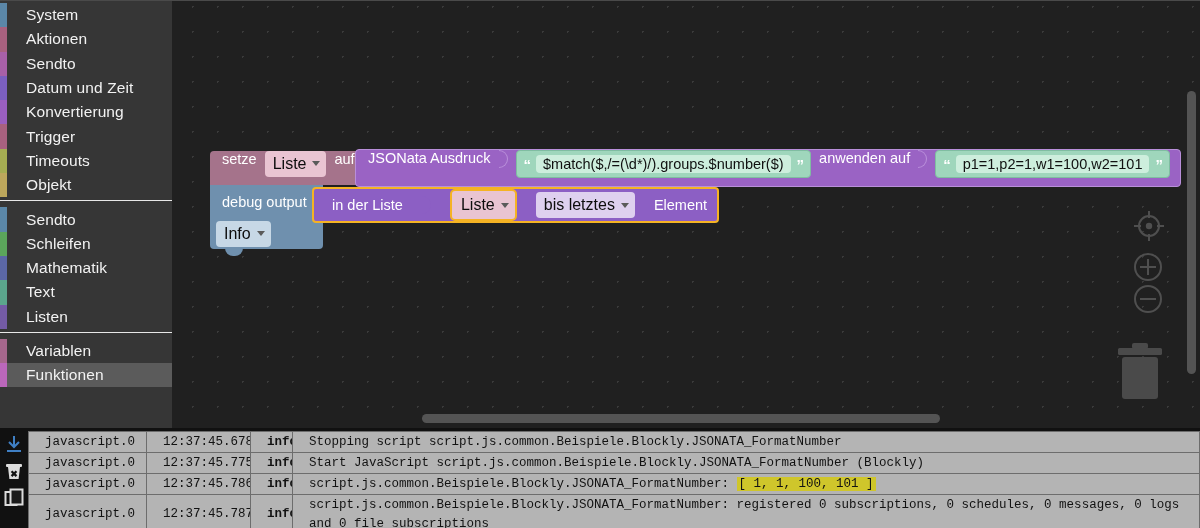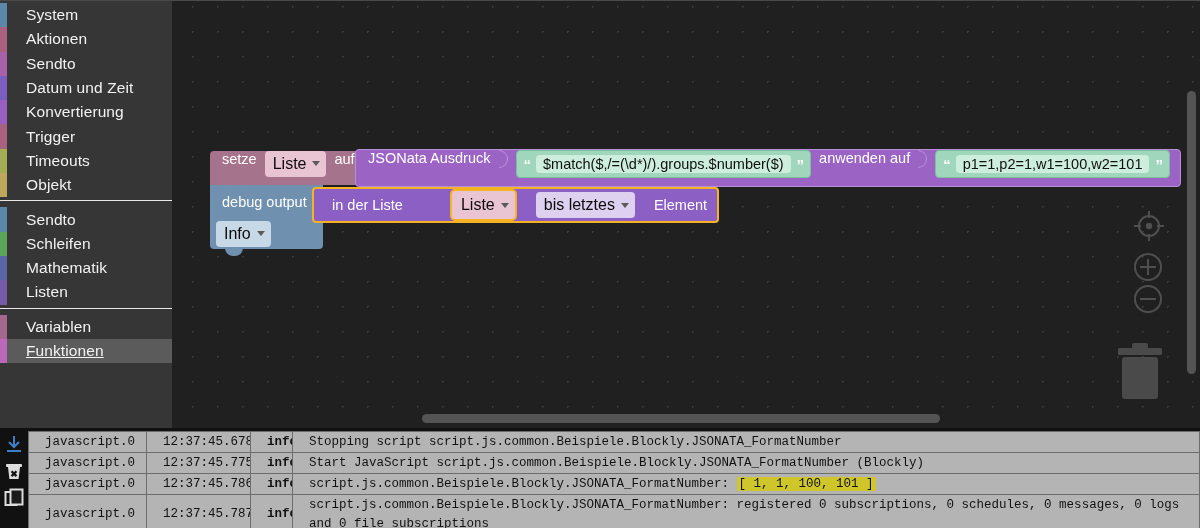--- a/index.html
+++ b/index.html
@@ -23,21 +23,21 @@
   .tb-row {
     position: relative;
     height: 24.3px;
     display: flex; align-items: center;
     padding-left: 26px;
     color: #f2f2f2;
     font-size: 15.5px;
     letter-spacing: .1px;
     white-space: nowrap;
   }
-  .tb-row.selected { background: #5b5b5b; text-decoration: underline; }
+  .tb-row.selected { background: #5b5b5b; }
   .tb-swatch {
     position: absolute; left: 0; top: 0;
     width: 7px; height: 24.3px;
   }
   .tb-sep {
     height: 1px; background: #e8e8e8;
     margin: 3px 0 4px 0;
     width: 172px;
   }
   .tb-grp { padding-top: 2px; }
@@ -275,20 +275,24 @@
           <span class="tb-swatch" style="background: rgb(91, 135, 168);"></span>
           <span>Sendto</span>
         </div>
         <div class="tb-row">
           <span class="tb-swatch" style="background: rgb(91, 165, 91);"></span>
           <span>Schleifen</span>
         </div>
         <div class="tb-row">
           <span class="tb-swatch" style="background: rgb(91, 103, 165);"></span>
           <span>Mathematik</span>
+        </div>
+        <div class="tb-row">
+          <span class="tb-swatch" style="background: rgb(91, 165, 140);"></span>
+          <span>Text</span>
         </div>
         <div class="tb-row">
           <span class="tb-swatch" style="background: rgb(116, 91, 165);"></span>
           <span>Listen</span>
         </div>
       </div>
     <div class="tb-sep"></div>
     <div class="tb-grp" id="grp2">
         <div class="tb-row">
           <span class="tb-swatch" style="background: rgb(165, 103, 140);"></span>

